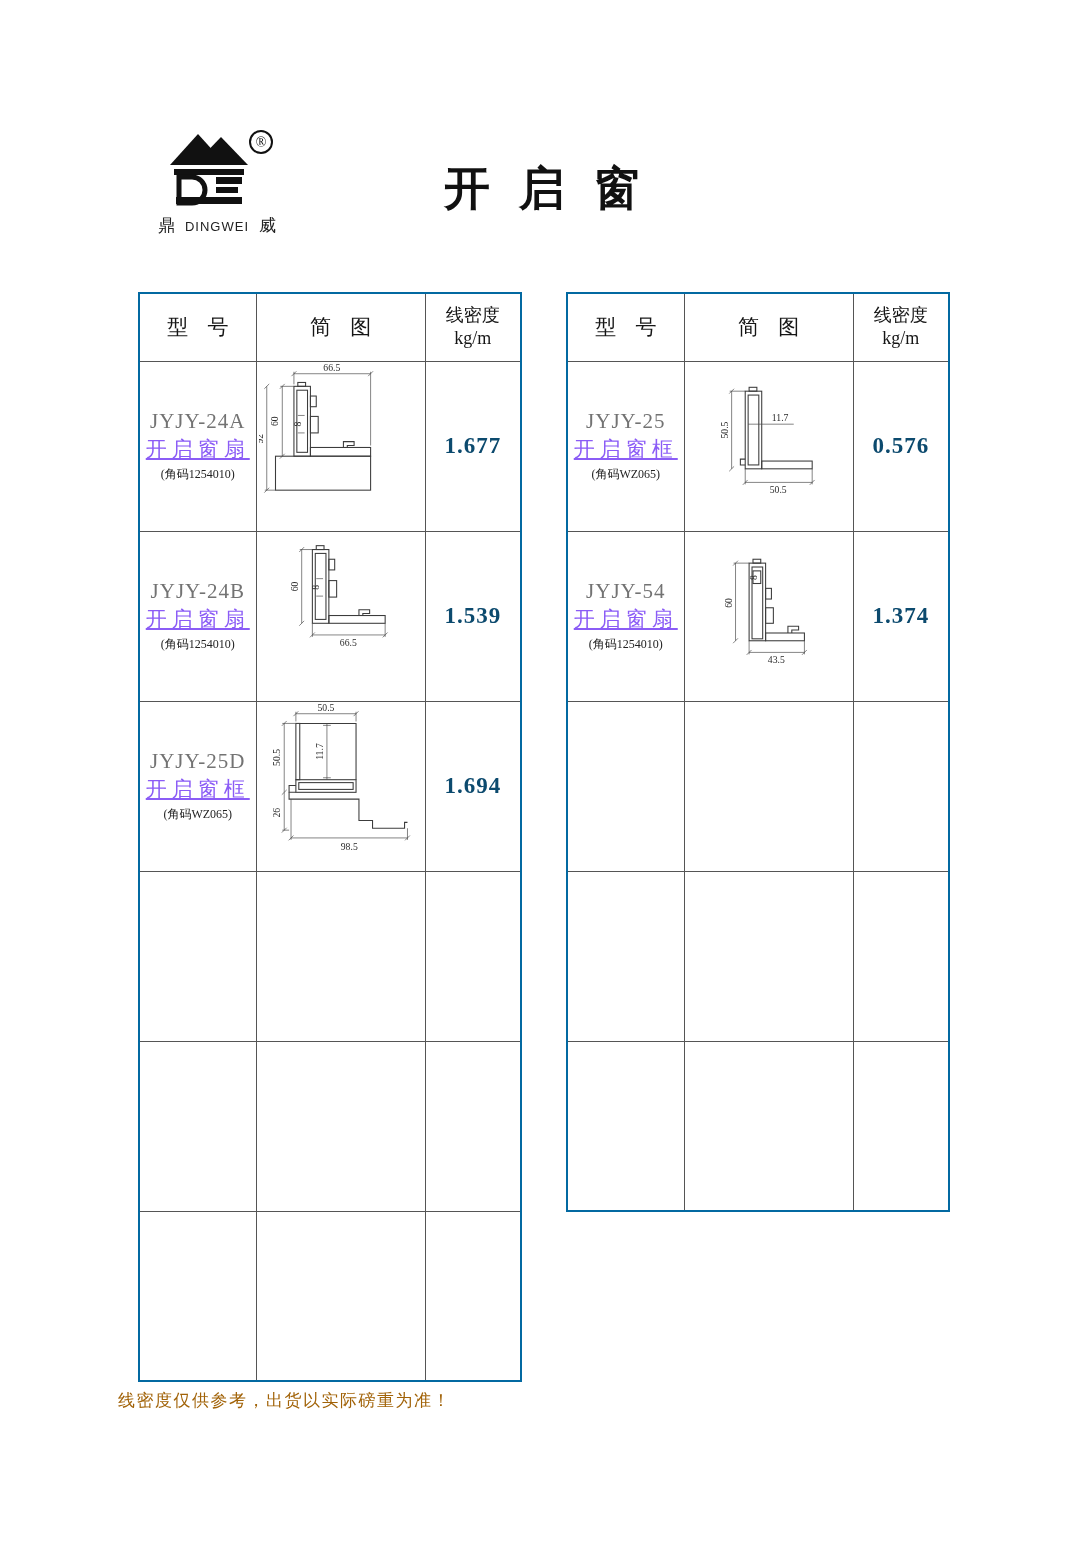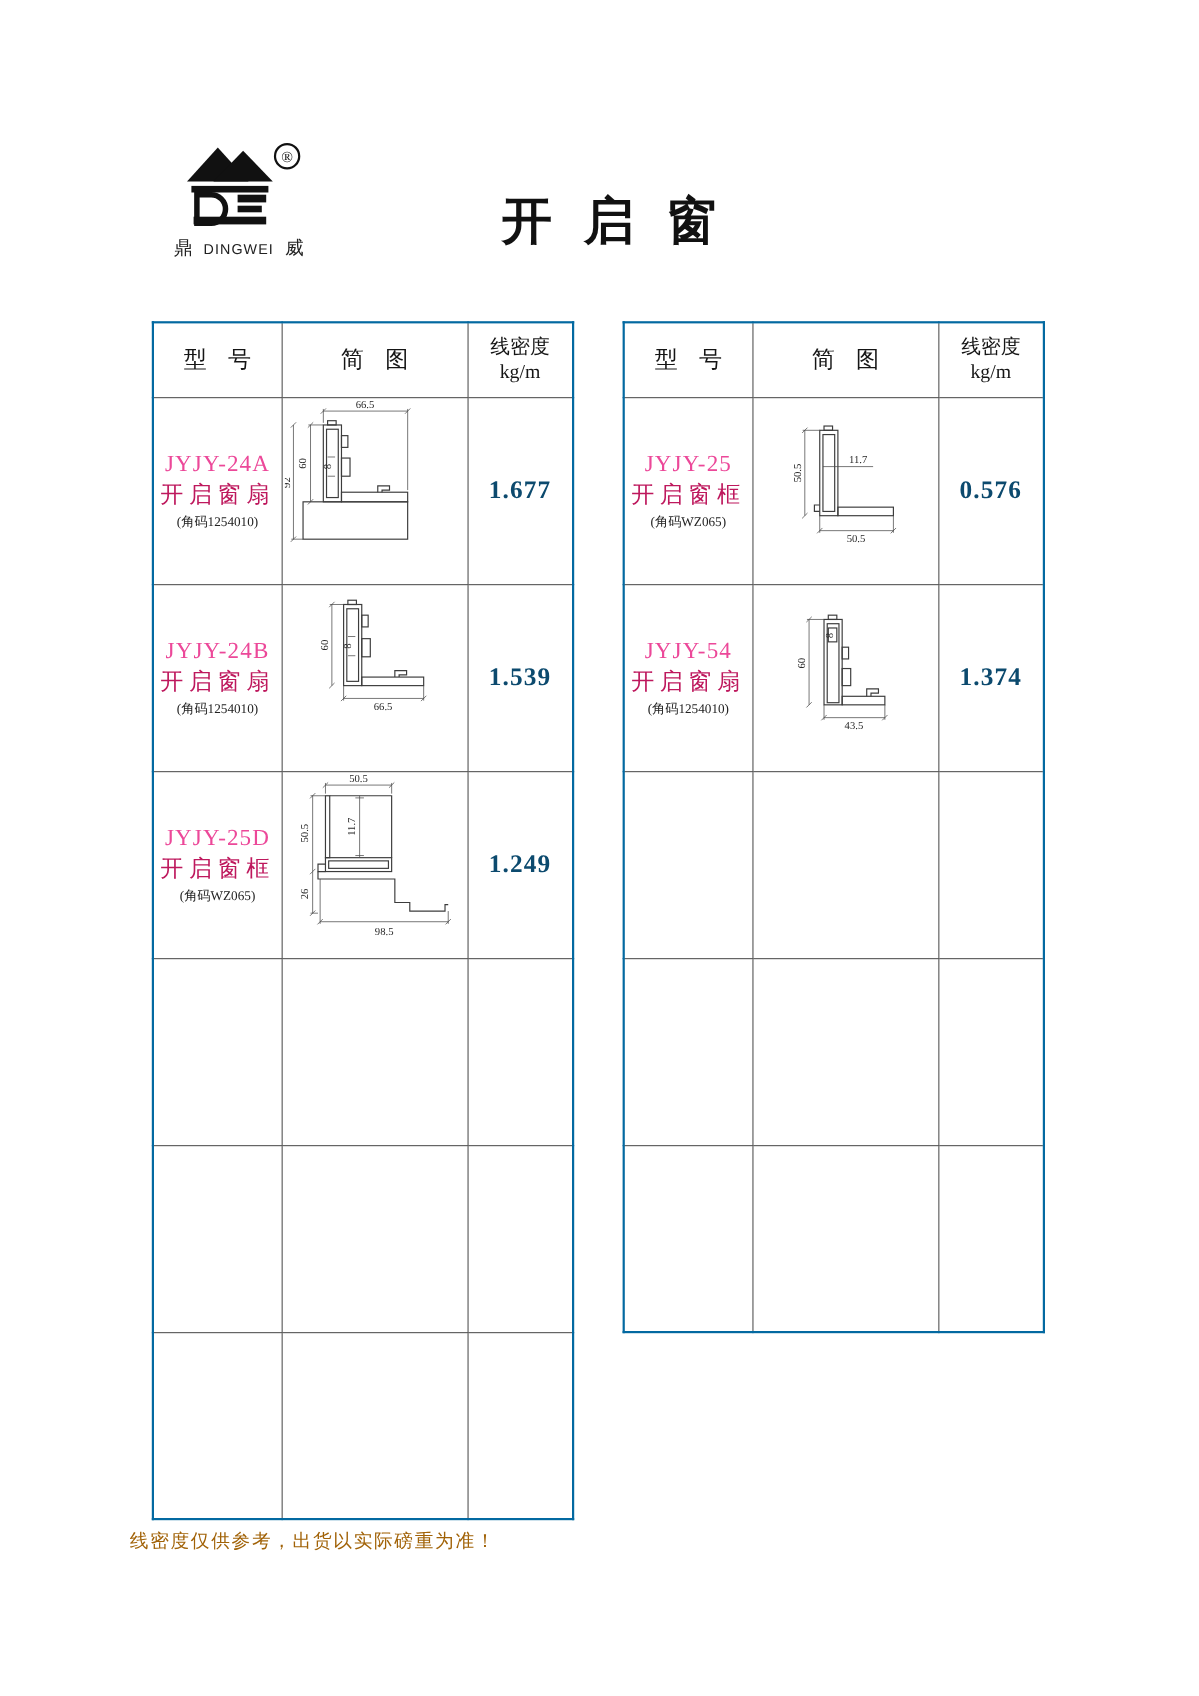--- a/index.html
+++ b/index.html
@@ -26,22 +26,22 @@
   table.spec th, table.spec td {
     border:1.4px solid #555; padding:0; text-align:center; vertical-align:middle;
     font-weight:normal; overflow:hidden;
   }
   tr.hdr { height:68px; }
   tr.data { height:170px; }
   col.c1 { width:117px; } col.c2 { width:169px; } col.c3 { width:96px; }
 
   .hdr-cjk { font-size:21px; word-spacing:14px; color:#151515; }
   .hdr-density { font-size:18px; line-height:1.3; color:#151515; }
-  .model-code { font-size:21px; letter-spacing:1px; color:#ec4899; }
-  .profile-name { font-size:21px; letter-spacing:5px; margin-top:1px; color:#be185d; }
+  .model-code { font-size:21px; letter-spacing:1px; color:#737373; }
+  .profile-name { font-size:21px; letter-spacing:5px; margin-top:1px; color:#8b5cf6;text-decoration:underline; }
   .corner-note { font-size:12px; margin-top:3px; color:#222; }
   .density { font-size:23px; letter-spacing:1px; color:#0c4a6e;font-weight:bold; }
 
   .tbl-left  { left:138px; top:292px; }
   .tbl-right { left:566px; top:292px; }
 
   
   svg.diag { display:block; margin:0 auto; }
   .p  { fill:none; stroke:#3c3c3c; stroke-width:1.1; }
   .d  { fill:none; stroke:#4a4a4a; stroke-width:0.7; }
@@ -69,21 +69,21 @@
     <circle cx="101" cy="22" r="11" fill="none" stroke="#111" stroke-width="2"></circle>
     <text x="101" y="27" text-anchor="middle" font-size="14" font-family="Liberation Serif, serif" fill="#111">®</text>
   </g>
 </svg>
 <div class="abs brand-row">
   <span class="brand-cn">鼎</span>
   <span class="brand-en">DINGWEI</span>
   <span class="brand-cn">威</span>
 </div>
 
-<h1 class="abs page-title" style="margin:12px;">开 启 窗</h1>
+<h1 class="abs page-title" style="margin:0;">开 启 窗</h1>
 
 <table class="abs spec tbl-left">
   <colgroup>
       <col class="c1">
       <col class="c2">
       <col class="c3">
     </colgroup>
   <tbody>
       <tr class="hdr">
     <th><span class="hdr-cjk">型 号</span></th>
@@ -185,21 +185,21 @@
           <path d="M33 98 V140 M153 128 V140 M33 138 H153 M30.5 140.5 l5 -5 M150.5 140.5 l5 -5"></path>
         </g>
         <text class="dt" x="69" y="7.5" text-anchor="middle">50.5</text>
         <text class="dt" x="66" y="49" text-anchor="middle" transform="rotate(-90 66 49)">11.7</text>
         <text class="dt" x="22" y="55" text-anchor="middle" transform="rotate(-90 22 55)">50.5</text>
         <text class="dt" x="22" y="112" text-anchor="middle" transform="rotate(-90 22 112)">26</text>
         <text class="dt" x="93" y="150" text-anchor="middle">98.5</text>
       </svg>
     </td>
     <td>
-      <span class="density">1.249</span>
+      <span class="density">1.694</span>
     </td>
   </tr>
 
   <tr class="data">
     <td></td>
         <td></td>
         <td></td>
   </tr>
   <tr class="data">
     <td></td>

